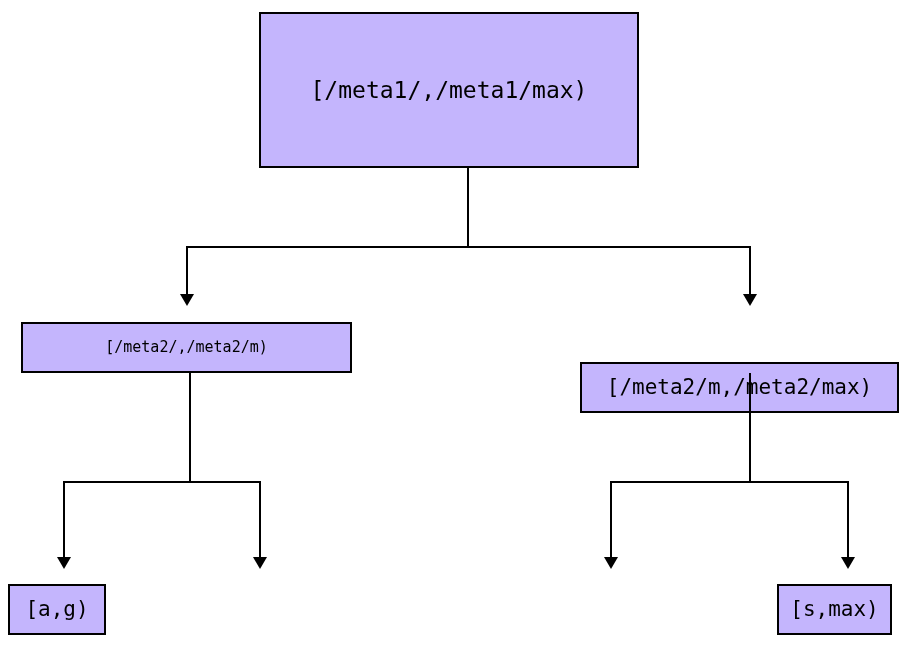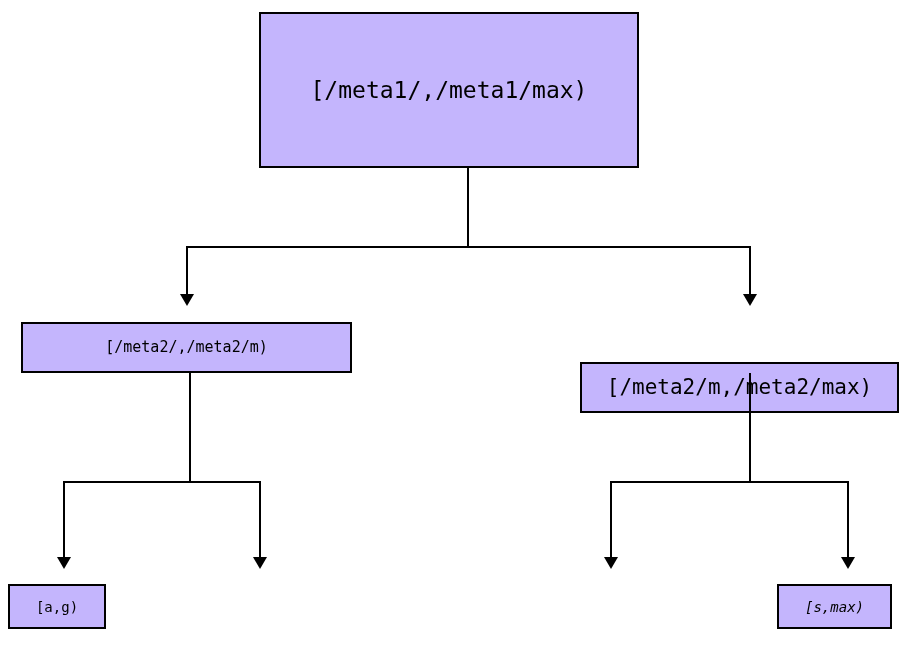--- a/index.html
+++ b/index.html
@@ -45,27 +45,27 @@
   .node-mid-right {
     left: 580px;
     top: 322px;
     width: 319px;
     height: 51px;
     font-size: 21px;
     margin-top: 40px;
   }
   .node-leaf {
     top: 584px;
-    height: 45px;
-    font-size: 14px;
+    height: 51px;
+    font-size: 21px;
   }
   .leaf-0 { left: 8px;   width: 98px;  }
   .leaf-1 { left: 205px; width: 98px;  }
   .leaf-2 { left: 553px; width: 98px;  }
-  .leaf-3 { left: 777px; width: 115px; font-style: italic; }
+  .leaf-3 { left: 777px; width: 115px; }
 
   
   .vline {
     position: absolute;
     width: 2px;
     background: #000000;
   }
   .hline {
     position: absolute;
     height: 2px;

